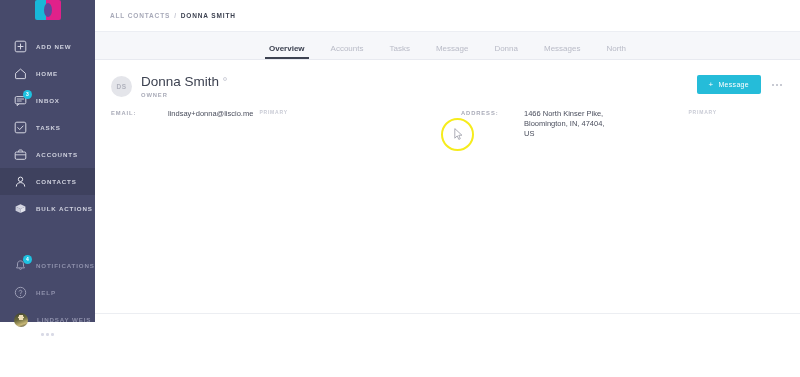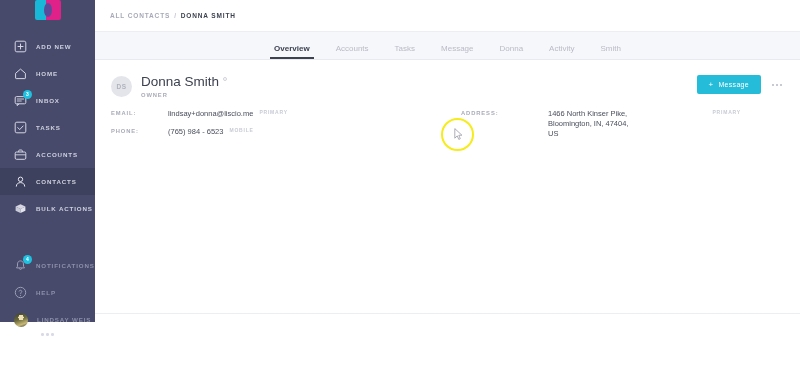--- a/index.html
+++ b/index.html
@@ -274,21 +274,21 @@
   }
   .field-tag {
     font-size: 5px;
     letter-spacing: .8px;
     font-weight: 700;
     color: #c9cbd5;
     margin-left: 6px;
     white-space: nowrap;
   }
   .field-tag.far { margin-left: 84px; }
-  .addr-line { display: block; margin-left: 24px; }
+  .addr-line { display: block; }
 
   .footer-strip {
     position: absolute;
     left: 0; right: 0; bottom: 0;
     height: 9px;
     border-top: 1px solid #eceef2;
     background: #fff;
     display: flex;
     align-items: center;
     justify-content: flex-end;
@@ -455,22 +455,22 @@
       <span class="bc-sep">/</span>
       <span class="bc-current">DONNA SMITH</span>
     </div>
 
     <div class="tabbar">
       <div class="tab active">Overview</div>
       <div class="tab">Accounts</div>
       <div class="tab">Tasks</div>
       <div class="tab">Message</div>
       <div class="tab">Donna</div>
-      <div class="tab">Activity</div>
-      <div class="tab">Smith</div>
+      <div class="tab">Messages</div>
+      <div class="tab">North</div>
     </div>
 
     <div class="content">
 
       <div class="person-row">
         <div class="avatar-lg">DS</div>
         <div class="person-names">
           <div class="person-name-line">
             <span class="person-name">Donna Smith</span>
             <span class="name-badge-ico"></span>
@@ -492,25 +492,20 @@
       </div>
 
       <div class="fields">
 
         <div class="field-col col-left">
           <div class="field-row">
             <span class="field-label">EMAIL:</span>
             <span class="field-value">lindsay+donna@liscio.me</span>
             <span class="field-tag">PRIMARY</span>
           </div>
-          <div class="field-row">
-            <span class="field-label">PHONE:</span>
-            <span class="field-value">(765) 984 - 6523</span>
-            <span class="field-tag">MOBILE</span>
-          </div>
         </div>
 
         <div class="field-col col-right">
           <div class="field-row">
             <span class="field-label wide">ADDRESS:</span>
             <span class="field-value">
               <span class="addr-line">1466 North Kinser Pike,</span>
               <span class="addr-line">Bloomington, IN, 47404,</span>
               <span class="addr-line">US</span>
             </span>

